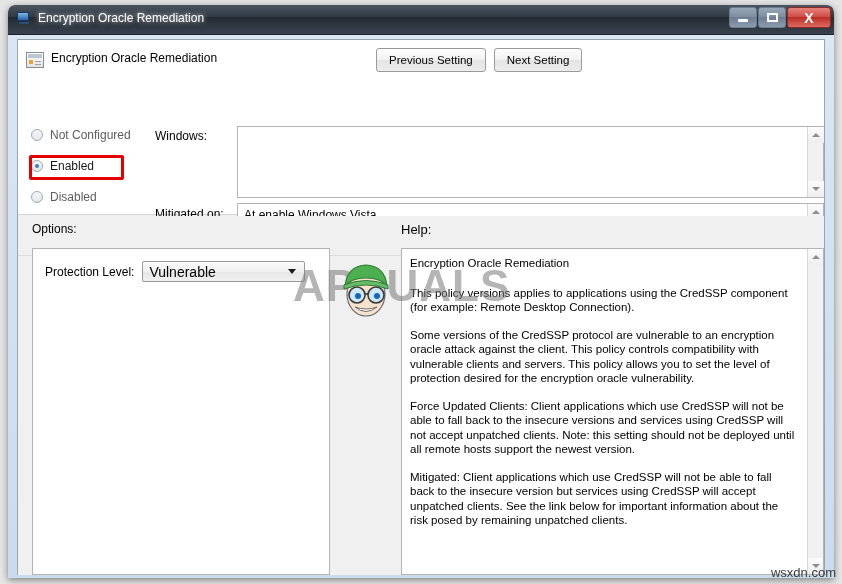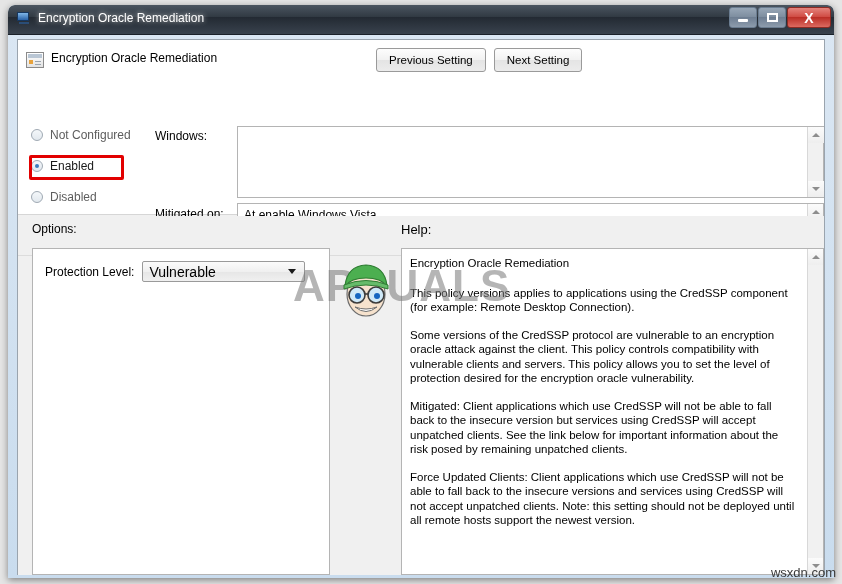--- a/index.html
+++ b/index.html
@@ -468,22 +468,22 @@
             <span class="caret-down"></span>
           </div>
         </div>
       </div>
 
       <div id="help-panel">
         <div id="help-content">
           <p class="title">Encryption Oracle Remediation</p>
           <p>This policy versions applies to applications using the CredSSP component (for example: Remote Desktop Connection).</p>
           <p>Some versions of the CredSSP protocol are vulnerable to an encryption oracle attack against the client.  This policy controls compatibility with vulnerable clients and servers.  This policy allows you to set the level of protection desired for the encryption oracle vulnerability.</p>
+          <p>Force Updated Clients: Client applications which use CredSSP will not be able to fall back to the insecure versions and services using CredSSP will not accept unpatched clients. Note: this setting should not be deployed until all remote hosts support the newest version.</p>
           <p>Mitigated: Client applications which use CredSSP will not be able to fall back to the insecure version but services using CredSSP will accept unpatched clients. See the link below for important information about the risk posed by remaining unpatched clients.</p>
-          <p>Force Updated Clients: Client applications which use CredSSP will not be able to fall back to the insecure versions and services using CredSSP will not accept unpatched clients. Note: this setting should not be deployed until all remote hosts support the newest version.</p>
         </div>
         <div class="vscroll">
           <span class="sb-arrow">
               <span class="tri-up"></span>
             </span>
           <span class="sb-arrow">
               <span class="tri-down"></span>
             </span>
         </div>
       </div>

